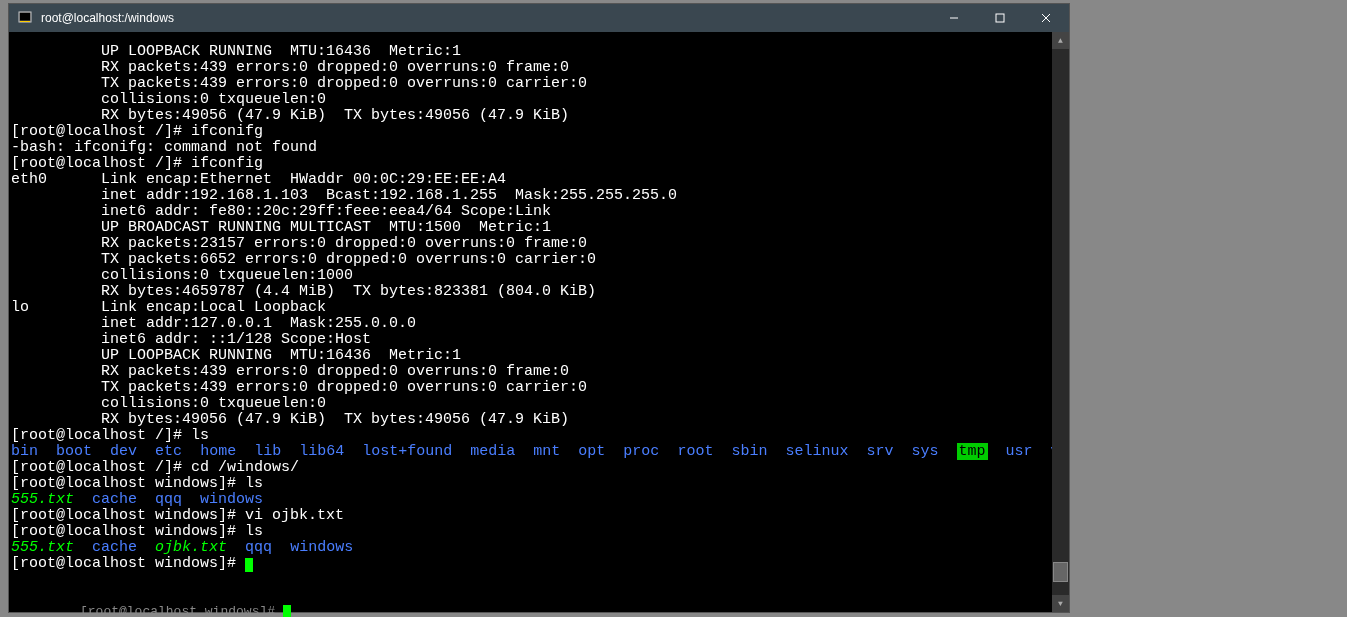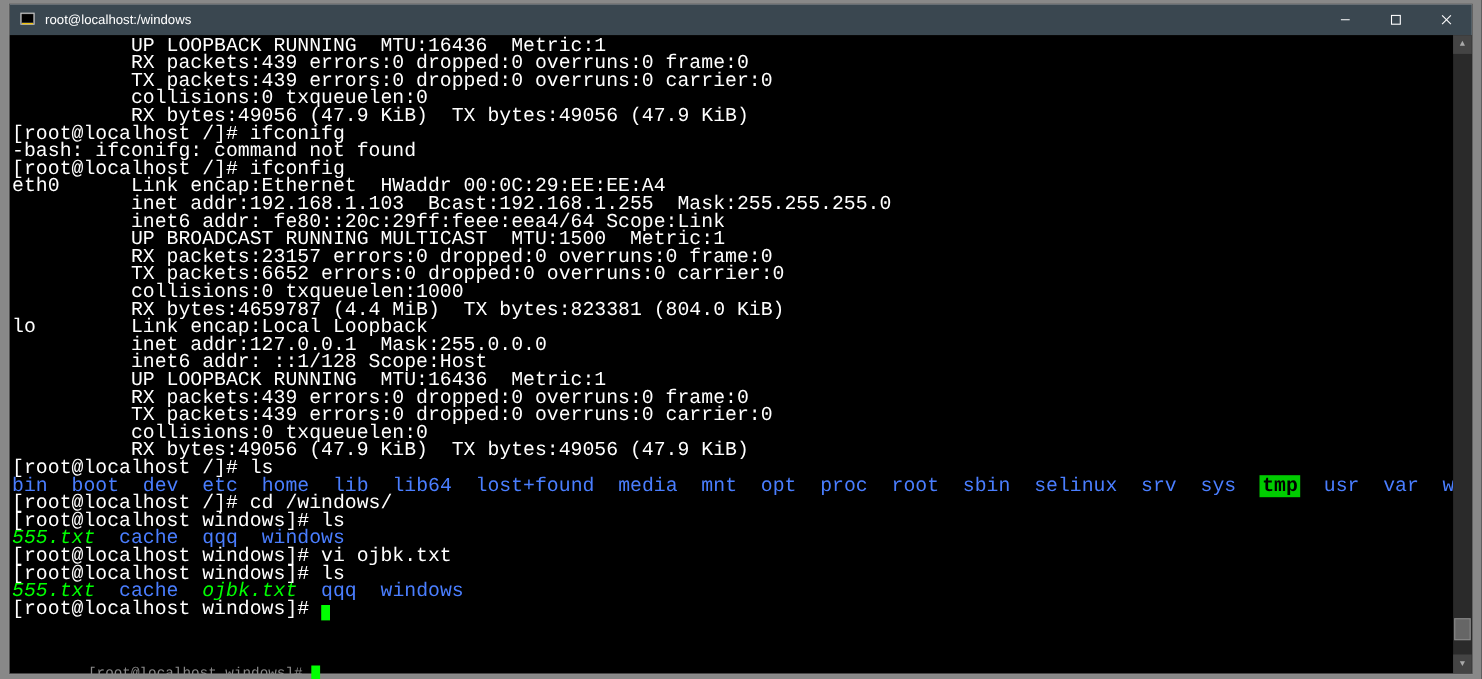--- a/index.html
+++ b/index.html
@@ -12,23 +12,23 @@
       font-size: 13px;
       background: #888;
       width: 1347px;
       height: 617px;
       overflow: hidden;
     }
     .window {
       position: absolute;
       top: 3px;
       left: 8px;
-      width: 1331px;
+      width: 1062px;
       height: 610px;
-      background: #e5e5e5;
+      background: #a21caf;
       border: 1px solid #555;
       display: flex;
       flex-direction: column;
     }
     .titlebar {
       height: 28px;
       background: #3a4750;
       display: flex;
       align-items: center;
       justify-content: space-between;
@@ -67,23 +67,23 @@
     .terminal-area {
       flex: 1;
       display: flex;
       background: #000;
       position: relative;
     }
     .terminal {
       flex: 1;
       background: #000;
       color: #fff;
-      padding: 2px 2px;
+      padding: 12px 2px;
       font-family: "Consolas", "Courier New", monospace;
-      font-size: 18px;
+      font-size: 15px;
       line-height: 16px;
       white-space: pre;
       overflow: hidden;
     }
     .scrollbar {
       width: 17px;
       background: #2a2a2a;
       position: relative;
     }
     .scroll-thumb {
@@ -102,21 +102,21 @@
       justify-content: center;
       color: #aaa;
       font-size: 8px;
       position: absolute;
     }
     .scroll-btn.up { top: 0; }
     .scroll-btn.down { bottom: 0; }
     .line { display: block; }
     .blue { color: #4a7eff; }
     .green { color: #00ff00; font-style: italic; }
-    .tmp-highlight { background: #00cc00; color: #000; padding: 0 2px; font-weight: bold; }
+    .tmp-highlight { background: #00cc00; color: #000; padding: 0 2px; }
     .cursor {
       background: #00ff00;
       display: inline-block;
       width: 8px;
       height: 14px;
       vertical-align: text-bottom;
     }
     .shadow-line {
       position: absolute;
       bottom: -2px;

